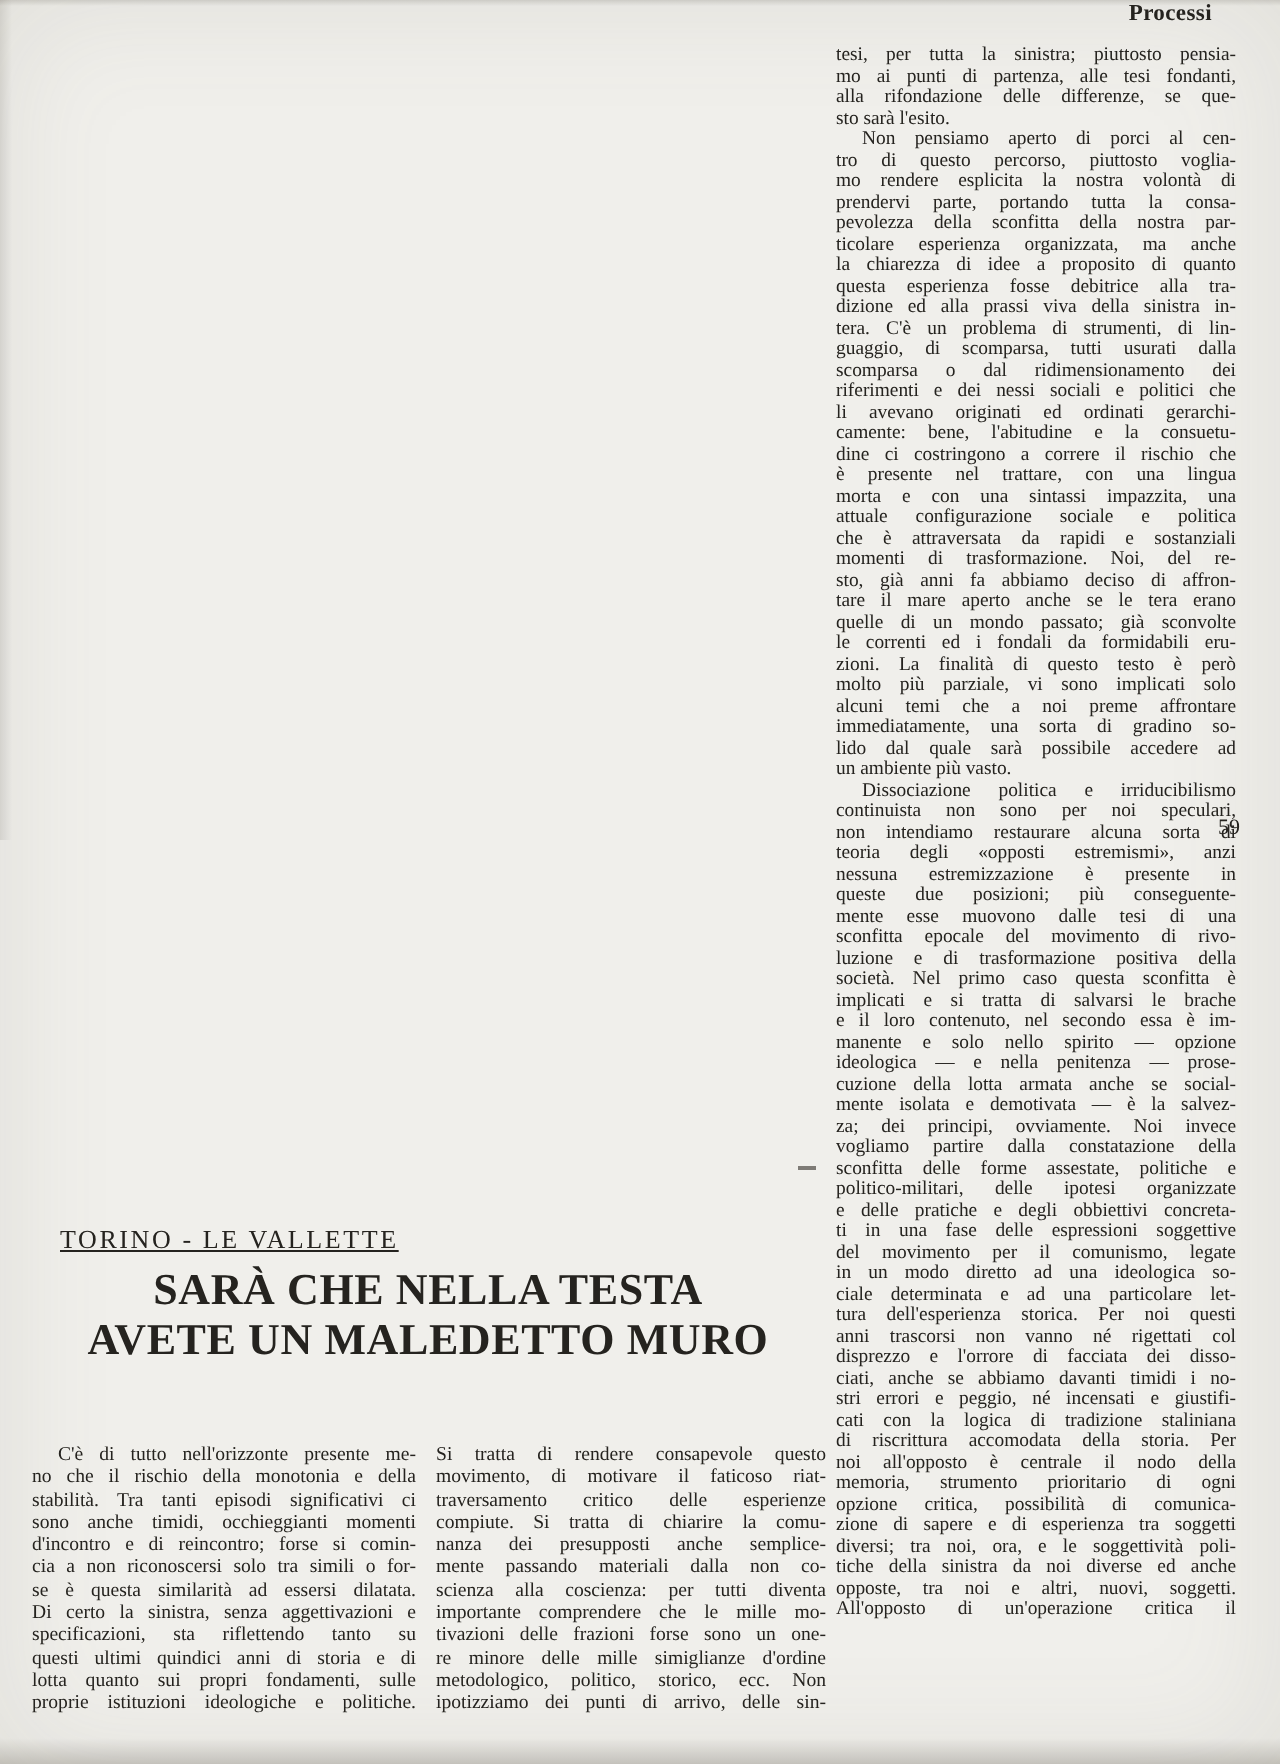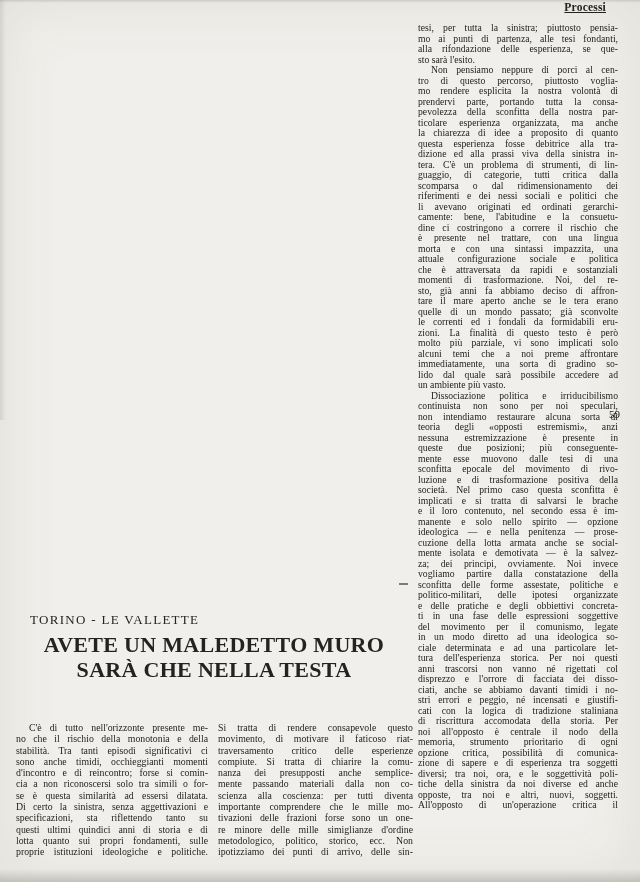--- a/index.html
+++ b/index.html
@@ -6,42 +6,42 @@
   #page {
     position:relative; width:640px; height:882px; margin:0 auto;
     background:var(--paper,#f0efeb);
     font-family:"Liberation Serif","DejaVu Serif",serif;
     color:var(--ink,#24221e);
     overflow:hidden;
     box-shadow:inset 0 0 60px rgba(110,104,92,.12);
   }
   .running-header {
     position:absolute; top:1px; right:34px;
-    font-size:11.5px; font-weight:bold; letter-spacing:.2px;text-decoration:underline;
+    font-size:11.5px; font-weight:bold; letter-spacing:.2px;
   }
   .page-number {
     position:absolute; left:609px; top:408px; font-size:11px;
   }
   
   .tcol { position:absolute; }
   .tline {
     text-align:justify; text-align-last:justify;
     white-space:nowrap; overflow:visible;
   }
   .tline.pend { text-align-last:left; }
   .tline.ind  { text-indent:13px; }
   .right-col { left:418px; top:23px; width:200px; font-size:9.7px; }
   .right-col .tline { height:10.5px; line-height:10.5px; }
   .bcol { top:722px; font-size:9.8px; }
   .bcol .tline { height:11.3px; line-height:11.3px; }
   #col-left  { left:16px;  width:192px; }
   #col-mid   { left:218px; width:195px; }
   .kicker {
     position:absolute; left:30px; top:612px;
-    font-size:13px; letter-spacing:1.3px;
+    font-size:13px; letter-spacing:1.3px;text-decoration:underline;
   }
   .headline {
     position:absolute; left:16px; top:633px; width:396px;
     text-align:center; font-weight:bold;
     font-size:22px; line-height:24.5px; letter-spacing:.3px;
   }
   
   .artifact-dash {
     position:absolute; left:399px; top:583px; width:9px; height:2px;
     background:#4d4a44; opacity:.7;
@@ -65,33 +65,33 @@
 <div id="page" style="--paper: #f0efeb; --ink: #25231f;">
 
   <div class="edge-top"></div>
   <div class="edge-left"></div>
 
   <div class="running-header">Processi</div>
 
   <div class="tcol right-col">
       <div class="tline">tesi, per tutta la sinistra; piuttosto pensia-</div>
       <div class="tline">mo ai punti di partenza, alle tesi fondanti,</div>
-      <div class="tline">alla rifondazione delle esperienza, se que-</div>
+      <div class="tline">alla rifondazione delle differenze, se que-</div>
       <div class="tline pend">sto sarà l'esito.</div>
-      <div class="tline ind">Non pensiamo neppure di porci al cen-</div>
+      <div class="tline ind">Non pensiamo aperto di porci al cen-</div>
       <div class="tline">tro di questo percorso, piuttosto voglia-</div>
       <div class="tline">mo rendere esplicita la nostra volontà di</div>
       <div class="tline">prendervi parte, portando tutta la consa-</div>
       <div class="tline">pevolezza della sconfitta della nostra par-</div>
       <div class="tline">ticolare esperienza organizzata, ma anche</div>
       <div class="tline">la chiarezza di idee a proposito di quanto</div>
       <div class="tline">questa esperienza fosse debitrice alla tra-</div>
       <div class="tline">dizione ed alla prassi viva della sinistra in-</div>
       <div class="tline">tera. C'è un problema di strumenti, di lin-</div>
-      <div class="tline">guaggio, di categorie, tutti critica dalla</div>
+      <div class="tline">guaggio, di scomparsa, tutti usurati dalla</div>
       <div class="tline">scomparsa o dal ridimensionamento dei</div>
       <div class="tline">riferimenti e dei nessi sociali e politici che</div>
       <div class="tline">li avevano originati ed ordinati gerarchi-</div>
       <div class="tline">camente: bene, l'abitudine e la consuetu-</div>
       <div class="tline">dine ci costringono a correre il rischio che</div>
       <div class="tline">è presente nel trattare, con una lingua</div>
       <div class="tline">morta e con una sintassi impazzita, una</div>
       <div class="tline">attuale configurazione sociale e politica</div>
       <div class="tline">che è attraversata da rapidi e sostanziali</div>
       <div class="tline">momenti di trasformazione. Noi, del re-</div>
@@ -147,22 +147,22 @@
       <div class="tline">All'opposto di un'operazione critica il</div>
     </div>
 
   <div class="page-number">59</div>
 
   <div class="artifact-dash"></div>
 
   <div class="kicker">TORINO - LE VALLETTE</div>
 
   <div class="headline">
+    <div>SARÀ CHE NELLA TESTA</div>
     <div>AVETE UN MALEDETTO MURO</div>
-    <div>SARÀ CHE NELLA TESTA</div>
   </div>
 
   <div id="col-mid" class="tcol bcol">
       <div class="tline">Si tratta di rendere consapevole questo</div>
       <div class="tline">movimento, di motivare il faticoso riat-</div>
       <div class="tline">traversamento critico delle esperienze</div>
       <div class="tline">compiute. Si tratta di chiarire la comu-</div>
       <div class="tline">nanza dei presupposti anche semplice-</div>
       <div class="tline">mente passando materiali dalla non co-</div>
       <div class="tline">scienza alla coscienza: per tutti diventa</div>

